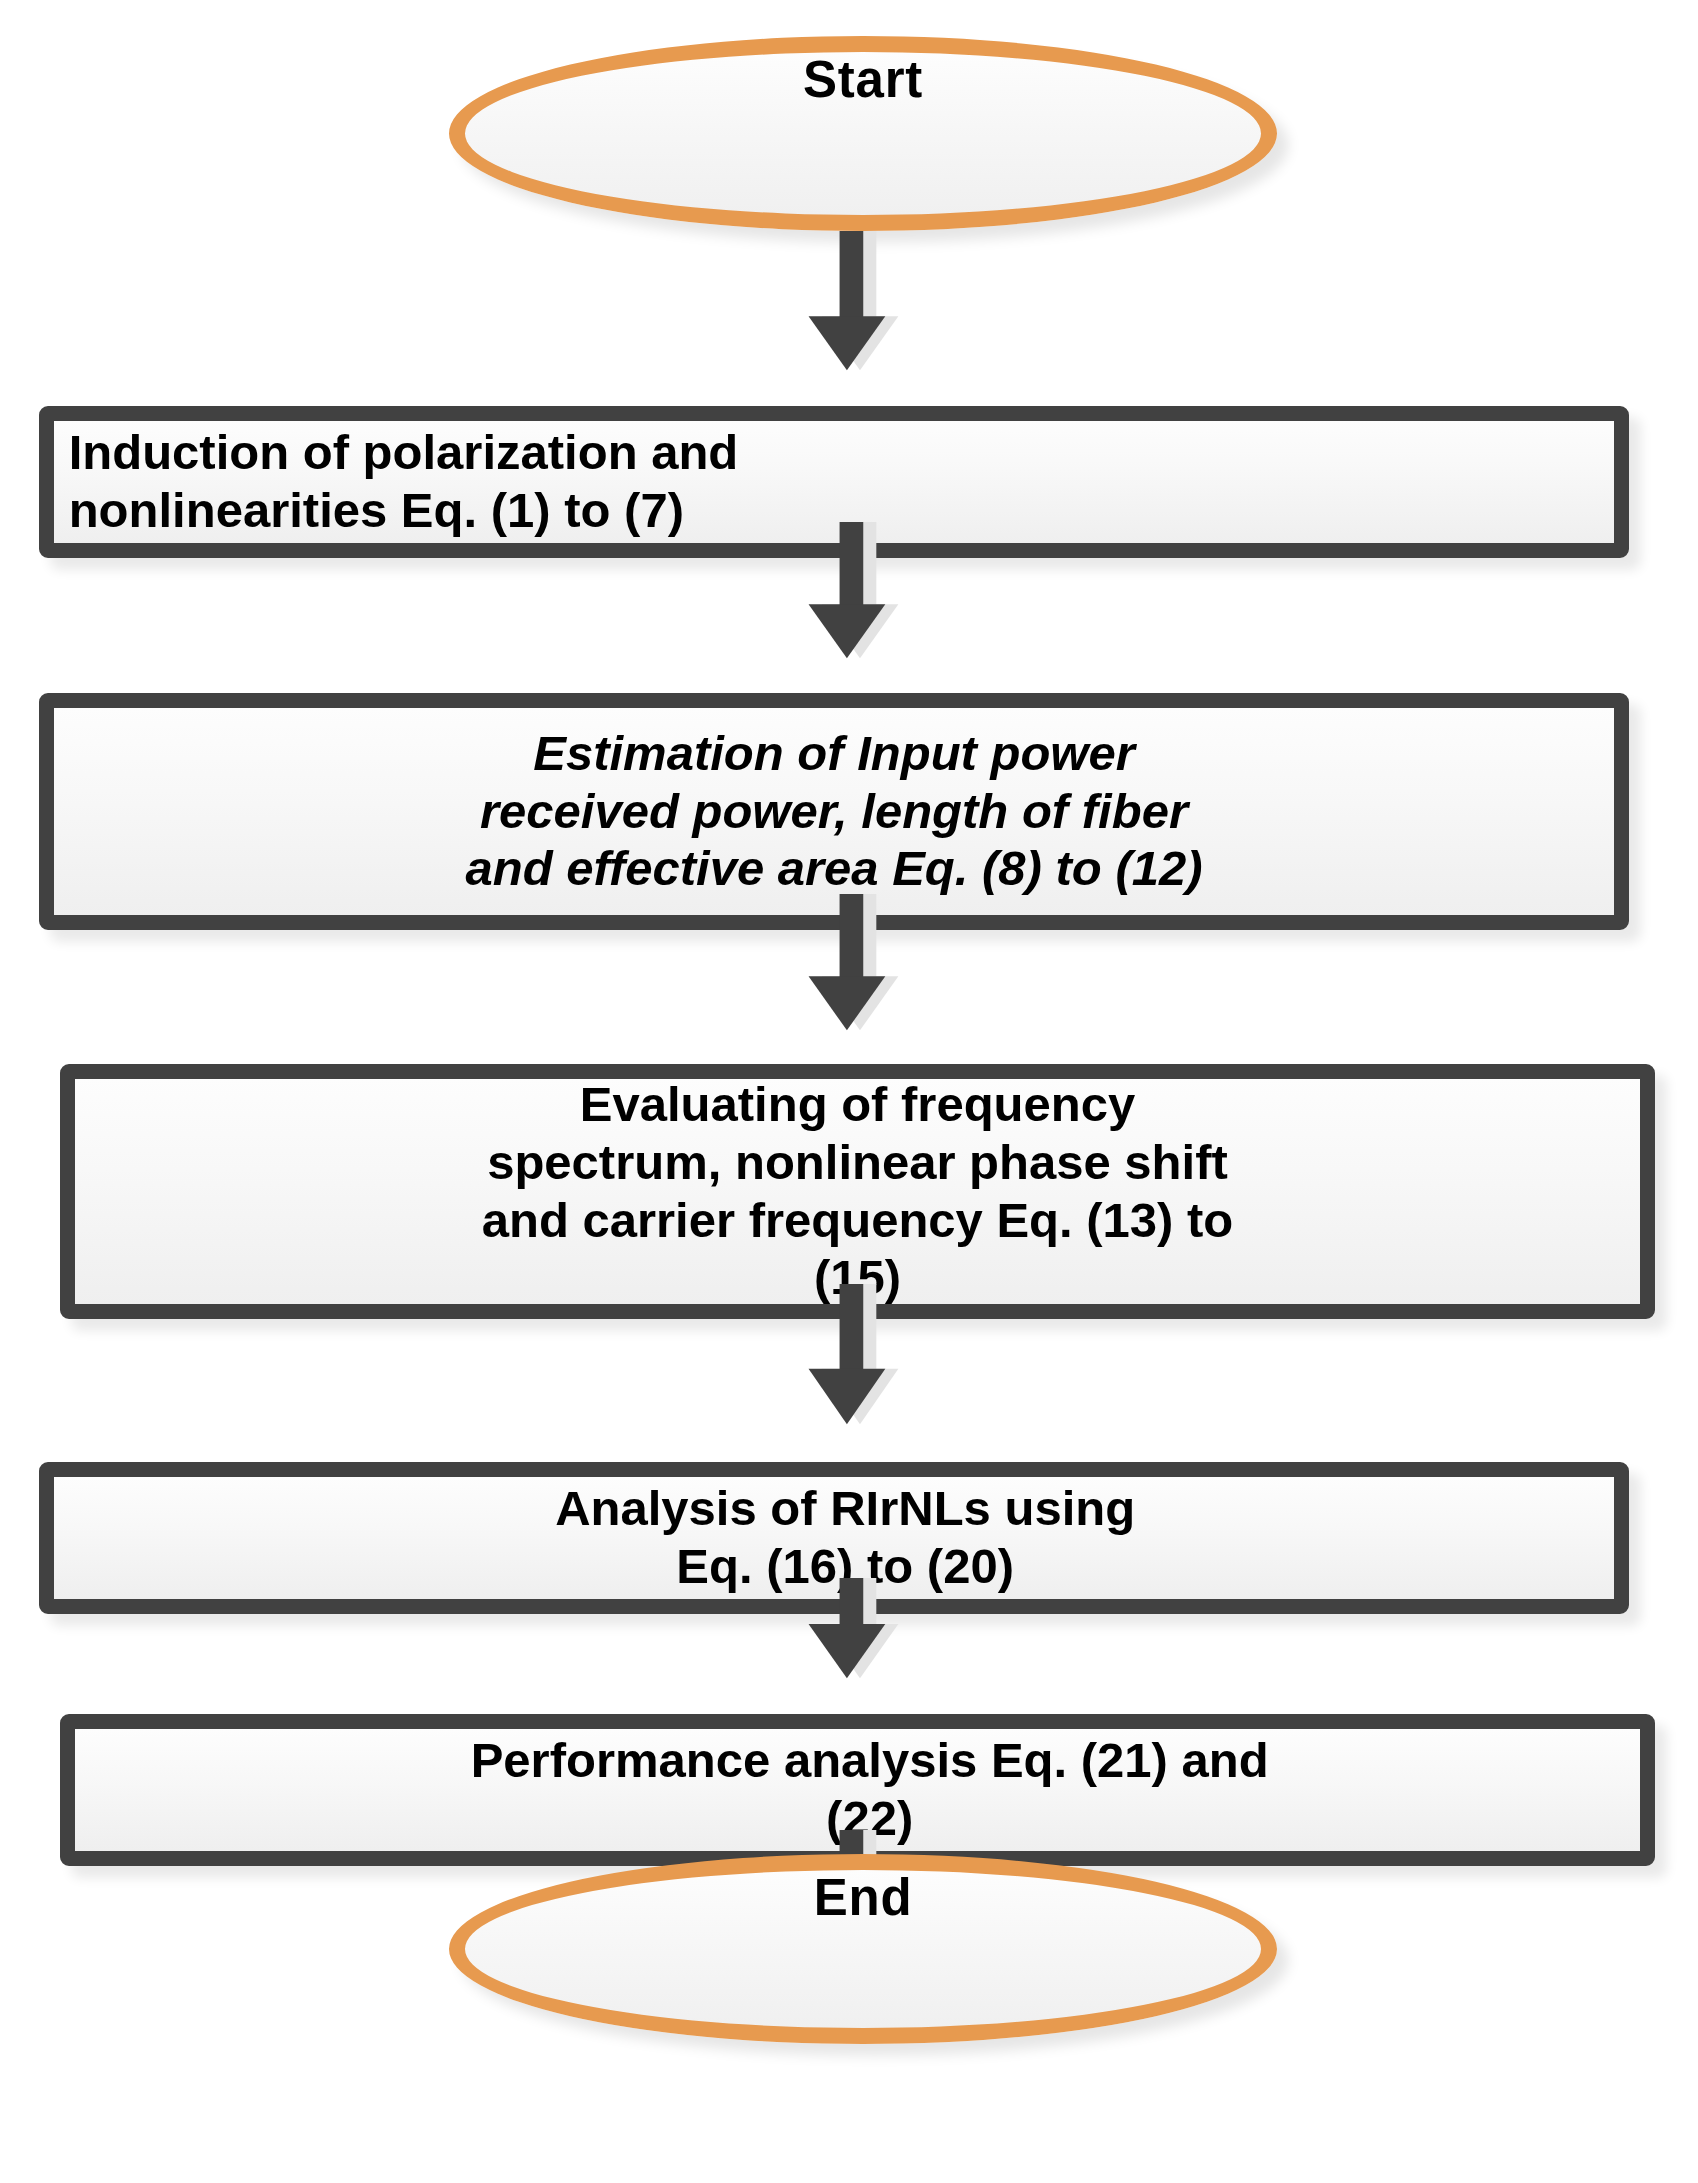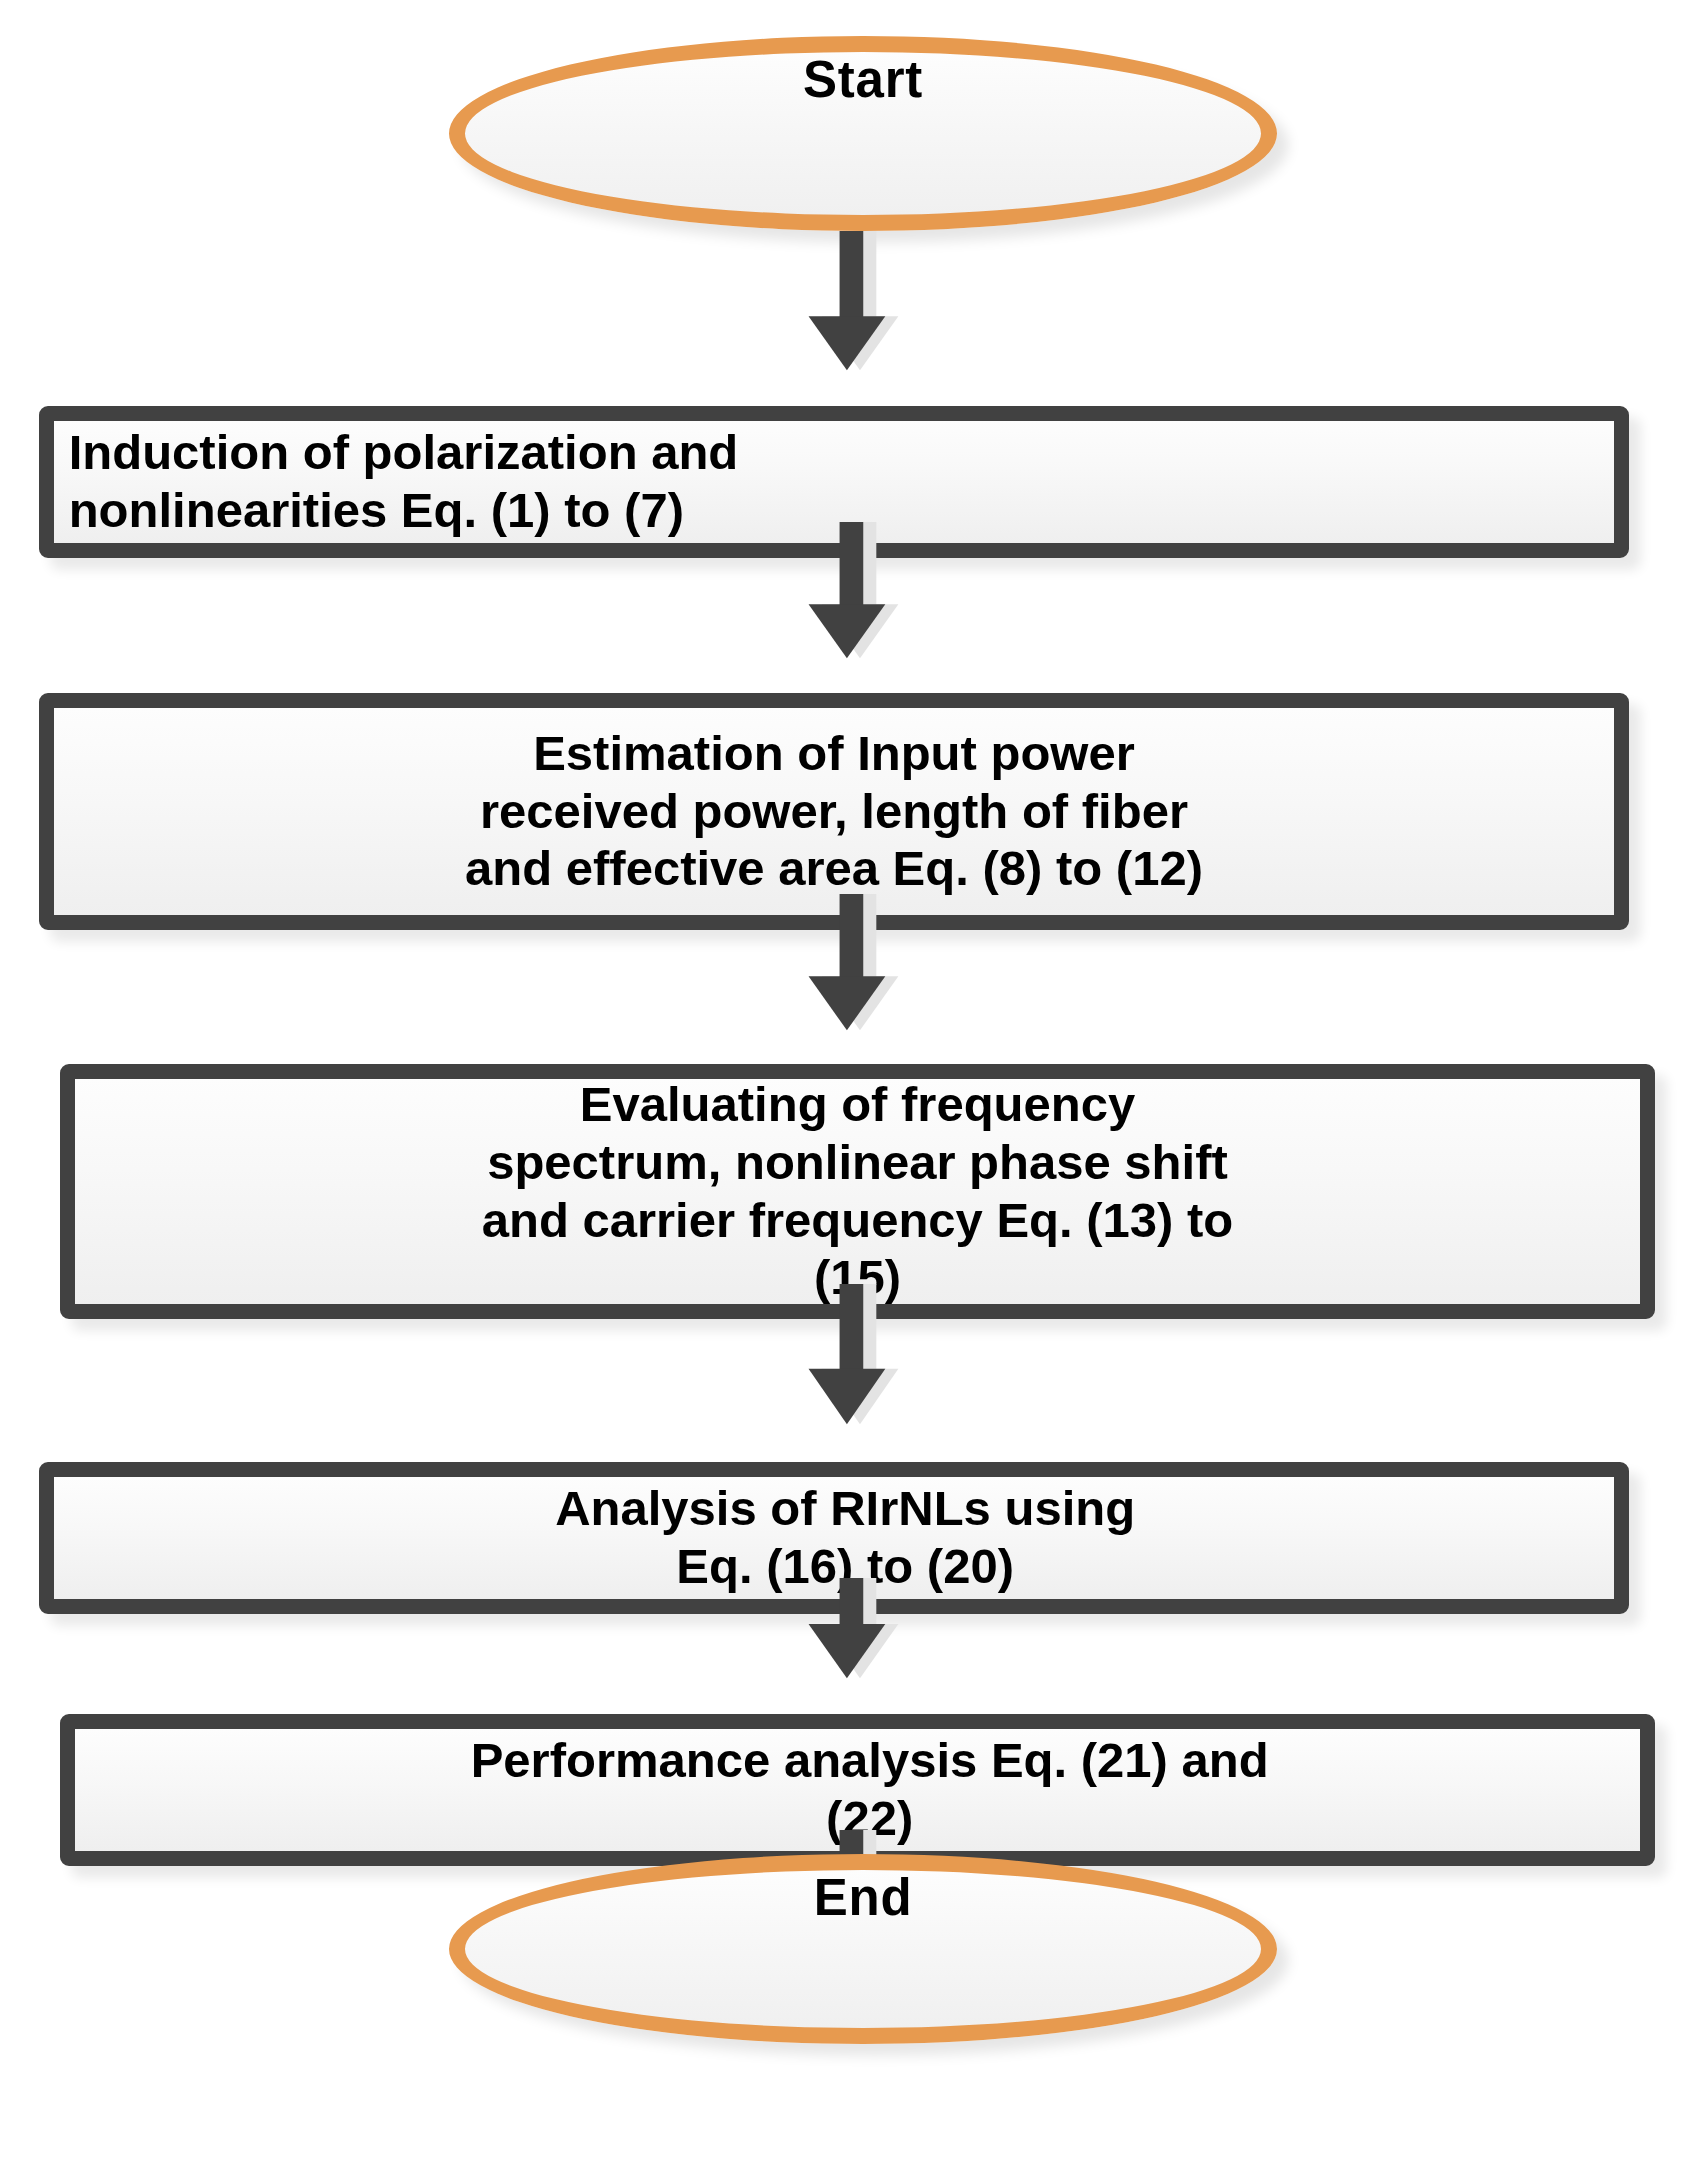--- a/index.html
+++ b/index.html
@@ -112,21 +112,21 @@
         <rect x="62" y="0" width="29" height="108"></rect>
         <polygon points="24,100 118,100 71,166"></polygon>
       </g>
       <g fill="#414141">
         <rect x="46" y="0" width="29" height="108"></rect>
         <polygon points="8,100 102,100 55,166"></polygon>
       </g>
     </svg>
   </div>
 
-  <div class="process" style="left:39px; top:657px; width:1590px; height:237px;">
+  <div class="process" style="left:39px; top:657px; width:1590px; height:237px;font-style:italic;">
     <span class="node-text">Estimation of Input power
 received power, length of fiber
 and effective area  Eq. (8) to (12)</span>
   </div>
 
   <div class="connector" style="left:802px; top:894px; height:138px;">
     <svg viewBox="0 0 120 168" preserveAspectRatio="none">
       <g fill="#e3e3e3">
         <rect x="62" y="0" width="29" height="108"></rect>
         <polygon points="24,100 118,100 71,166"></polygon>

